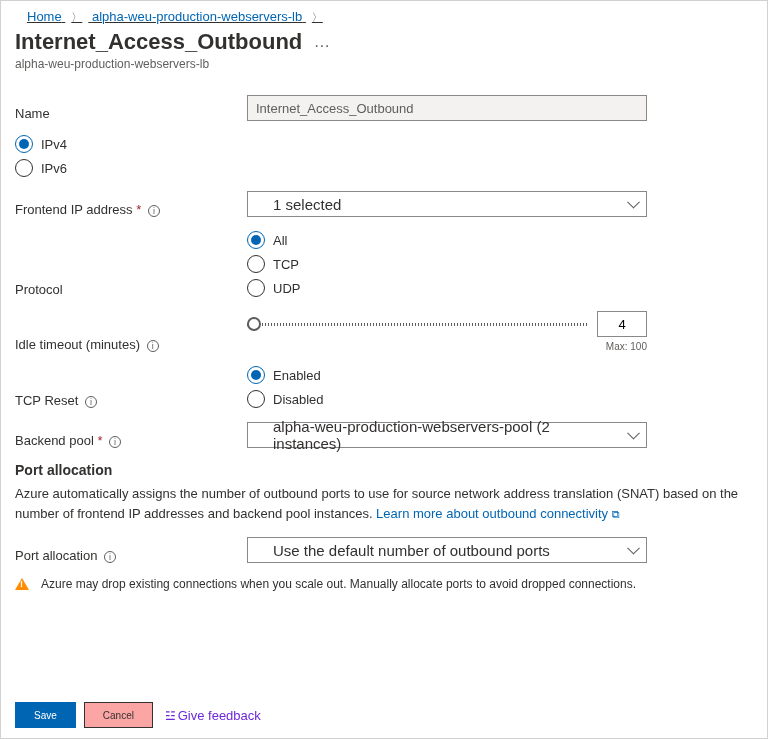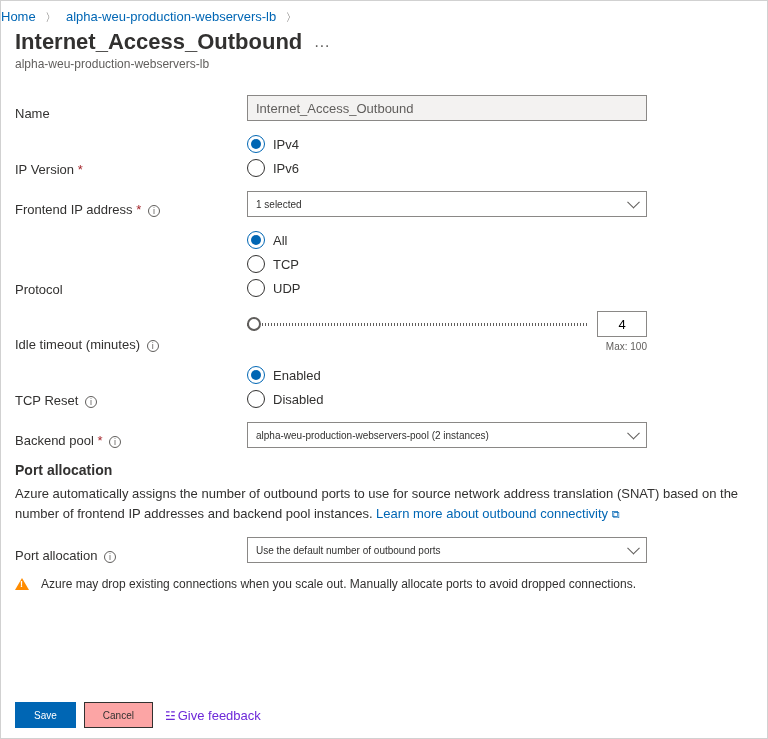--- a/index.html
+++ b/index.html
@@ -8,22 +8,23 @@
       font-size: 13px;
       color: #323130;
       background: #ffffff;
       width: 768px;
       height: 739px;
       border: 1px solid #d1d1d1;
       display: flex;
       flex-direction: column;
     }
     .breadcrumb {
-      padding: 8px 0 4px;
-      font-size: 13px;
+      padding: 8px 26px 4px;
+      font-size: 13px;
+      text-decoration: underline;
     }
     .breadcrumb a { color: #0066b4; text-decoration: none; }
     .breadcrumb .sep { color: #605e5c; margin: 0 6px; font-size: 11px; }
     .header {
       padding: 0 14px 6px;
     }
     .header h1 {
       font-size: 22px;
       font-weight: 600;
       display: inline-block;
@@ -99,22 +100,22 @@
     .radio.selected::after {
       content: "";
       width: 10px; height: 10px;
       background: #0066b4;
       border-radius: 50%;
     }
     .select {
       width: 100%;
       height: 26px;
       border: 1px solid #8a8886;
-      padding: 0 24px 0 8px;
-      font-size: 10px;
+      padding: 0 24px 0 25px;
+      font-size: 15px;
       display: flex;
       align-items: center;
       position: relative;
       cursor: pointer;
       background: #fff;
     }
     .select::after {
       content: "";
       position: absolute;
       right: 8px;
@@ -234,23 +235,20 @@
 <div class="content">
 
   <div class="row">
     <div class="label-col">Name</div>
     <div class="field-col">
       <input type="text" class="text-input" readonly="" value="Internet_Access_Outbound" style="">
     </div>
   </div>
 
   <div class="row">
-    <div class="label-col">
-      <span>IP Version</span> <span class="required">*</span>
-    </div>
     <div class="field-col radio-group">
       <div class="radio-item">
         <span class="radio selected"></span>
         <span>IPv4</span>
       </div>
       <div class="radio-item">
         <span class="radio"></span>
         <span>IPv6</span>
       </div>
     </div>

